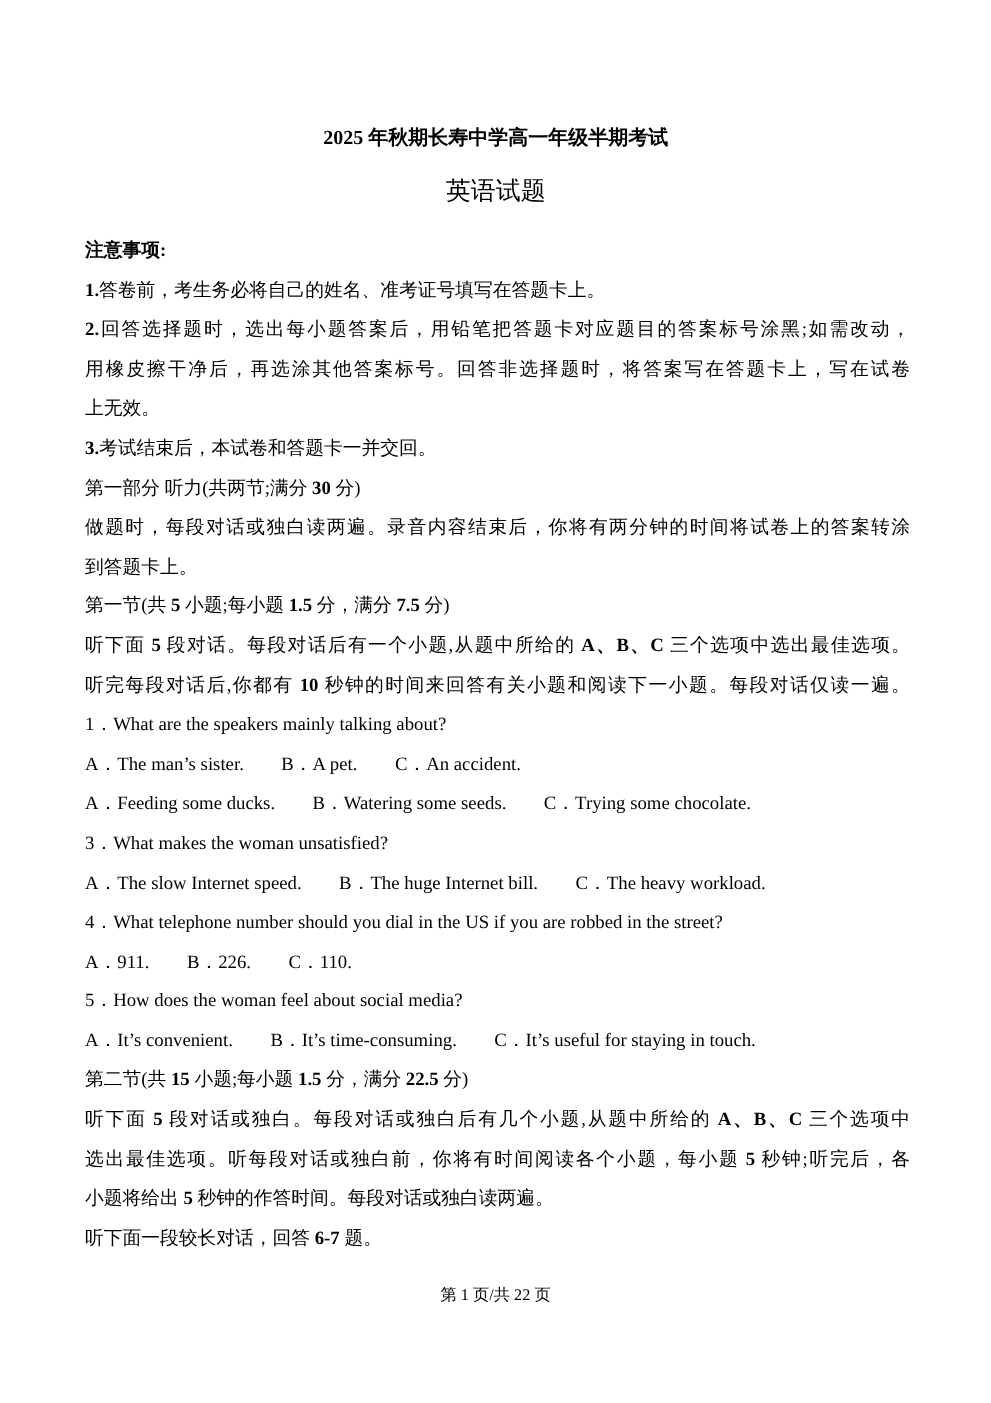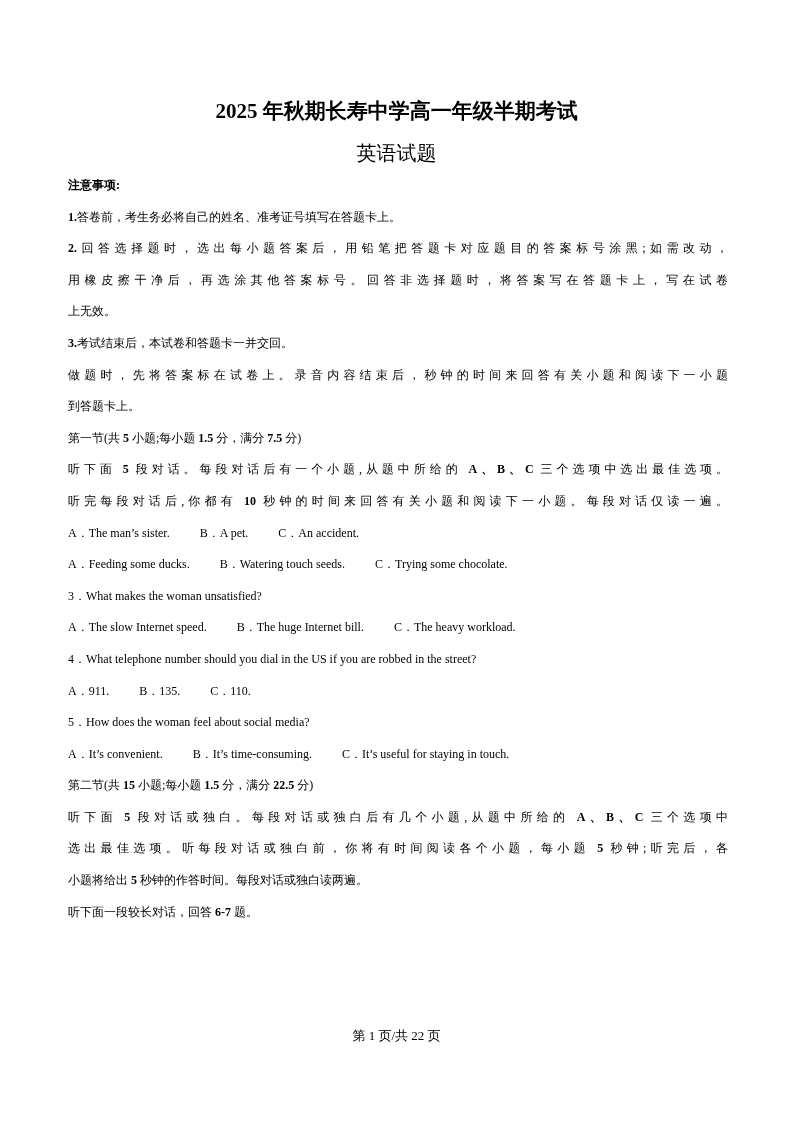--- a/index.html
+++ b/index.html
@@ -17,36 +17,36 @@
     overflow: hidden;
   }
   .doc-header {
     position: absolute;
     top: 96px;
     left: 0;
     width: 100%;
     text-align: center;
   }
   .doc-title {
-    font-size: 21px;
+    font-size: 16px;
     font-weight: bold;
     line-height: 30px;
   }
   .doc-subtitle {
     font-size: 20px;
     font-weight: normal;
     line-height: 30px;
     margin-top: 12px;
   }
   .doc-body {
     position: absolute;
-    top: 170px;
+    top: 186px;
     left: 68px;
     width: 660px;
-    font-size: 12px;
+    font-size: 15px;
     font-family: Liberation Serif, serif;
   }
   .line {
     height: 31.6px;
     line-height: 31.6px;
     white-space: normal;
     overflow: visible;
   }
   .line.fill {
     text-align: justify;
@@ -75,31 +75,33 @@
   </div>
 
   <div class="doc-body">
 
   <div class="line"><span class="b">注意事项:</span></div>
       <div class="line"><span class="b">1.</span><span>答卷前，考生务必将自己的姓名、准考证号填写在答题卡上。</span></div>
       <div class="line fill"><span class="b">2.</span><span>回答选择题时，选出每小题答案后，用铅笔把答题卡对应题目的答案标号涂黑;如需改动，</span></div>
       <div class="line fill"><span>用橡皮擦干净后，再选涂其他答案标号。回答非选择题时，将答案写在答题卡上，写在试卷</span></div>
       <div class="line"><span>上无效。</span></div>
       <div class="line"><span class="b">3.</span><span>考试结束后，本试卷和答题卡一并交回。</span></div>
-      <div class="line fill"><span>做题时，先将答案标在试卷上。录音内容结束后，秒钟的时间来回答有关小题和阅读下一小题</span></div>
+      <div class="line"><span>第一部分 听力(共两节;满分 </span><span class="b">30</span><span> 分)</span></div>
+      <div class="line fill"><span>做题时，每段对话或独白读两遍。录音内容结束后，你将有两分钟的时间将试卷上的答案转涂</span></div>
       <div class="line"><span>到答题卡上。</span></div>
       <div class="line"><span>第一节(共 </span><span class="b">5</span><span> 小题;每小题 </span><span class="b">1.5</span><span> 分，满分 </span><span class="b">7.5</span><span> 分)</span></div>
       <div class="line fill"><span>听下面 </span><span class="b">5</span><span> 段对话。每段对话后有一个小题,从题中所给的 </span><span class="b">A、B、C</span><span> 三个选项中选出最佳选项。</span></div>
       <div class="line fill"><span>听完每段对话后,你都有 </span><span class="b">10</span><span> 秒钟的时间来回答有关小题和阅读下一小题。每段对话仅读一遍。</span></div>
+      <div class="line"><span>1．What are the speakers mainly talking about?</span></div>
       <div class="line"><span class="gap">A．The man’s sister.</span><span class="gap">B．A pet.</span><span>C．An accident.</span></div>
-      <div class="line"><span class="gap">A．Feeding some ducks.</span><span class="gap">B．Watering touch seeds.</span><span>C．Trying some chocolate.</span></div>
+      <div class="line"><span class="gap">A．Feeding some ducks.</span><span class="gap">B．Watering some seeds.</span><span>C．Trying some chocolate.</span></div>
       <div class="line"><span>3．What makes the woman unsatisfied?</span></div>
       <div class="line"><span class="gap">A．The slow Internet speed.</span><span class="gap">B．The huge Internet bill.</span><span>C．The heavy workload.</span></div>
       <div class="line"><span>4．What telephone number should you dial in the US if you are robbed in the street?</span></div>
-      <div class="line"><span class="gap">A．911.</span><span class="gap">B．135.</span><span>C．110.</span></div>
+      <div class="line"><span class="gap">A．911.</span><span class="gap">B．226.</span><span>C．110.</span></div>
       <div class="line"><span>5．How does the woman feel about social media?</span></div>
       <div class="line"><span class="gap">A．It’s convenient.</span><span class="gap">B．It’s time-consuming.</span><span>C．It’s useful for staying in touch.</span></div>
       <div class="line"><span>第二节(共 </span><span class="b">15</span><span> 小题;每小题 </span><span class="b">1.5</span><span> 分，满分 </span><span class="b">22.5</span><span> 分)</span></div>
       <div class="line fill"><span>听下面 </span><span class="b">5</span><span> 段对话或独白。每段对话或独白后有几个小题,从题中所给的 </span><span class="b">A、B、C</span><span> 三个选项中</span></div>
       <div class="line fill"><span>选出最佳选项。听每段对话或独白前，你将有时间阅读各个小题，每小题 </span><span class="b">5</span><span> 秒钟;听完后，各</span></div>
       <div class="line"><span>小题将给出 </span><span class="b">5</span><span> 秒钟的作答时间。每段对话或独白读两遍。</span></div>
       <div class="line"><span>听下面一段较长对话，回答 </span><span class="b">6-7</span><span> 题。</span></div>
     </div>
 
   <div class="doc-footer">第 1 页/共 22 页</div>

